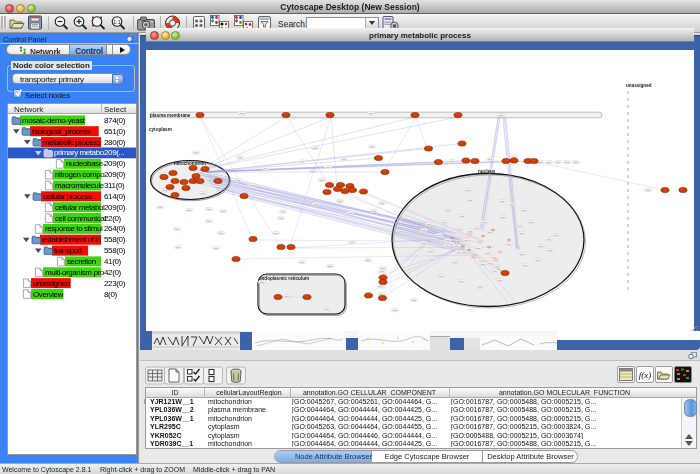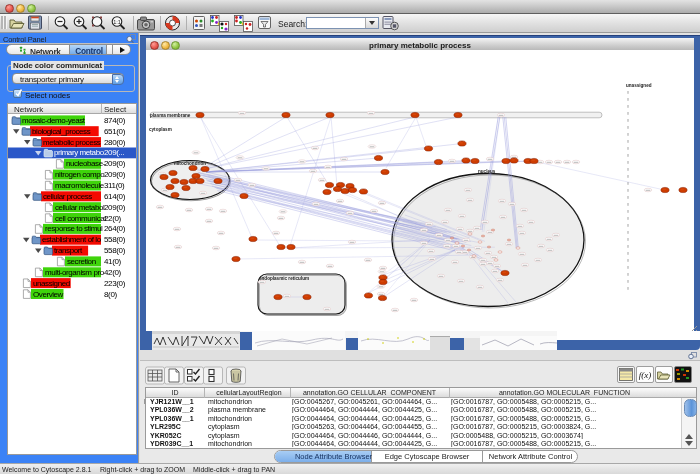--- a/index.html
+++ b/index.html
@@ -4,20 +4,21 @@
 * { margin:0; padding:0; }
 html,body { width:700px; height:474px; overflow:hidden; }
 body { font-family:"Liberation Sans", sans-serif; background:#e2e2e2; position:relative; }
 </style></head>
 <body>
 <div style="position:absolute;left:0;top:0;width:700px;height:14px;
 background:linear-gradient(#e3e3e3,#c8c8c8 50%,#ababab);border-bottom:1px solid #5f5f5f;box-sizing:border-box;">
 <div style="position:absolute;left:5px;top:3.5px;width:7px;height:7px;border-radius:50%;background:radial-gradient(circle at 35% 30%,#ff9d96,#e5544a 60%,#b93a32);border:0.5px solid #9c352e;"></div>
 <div style="position:absolute;left:15.5px;top:3.5px;width:7px;height:7px;border-radius:50%;background:radial-gradient(circle at 35% 30%,#ffe9a8,#efb63e 60%,#c6912c);border:0.5px solid #a8852f;"></div>
 <div style="position:absolute;left:26.5px;top:3.5px;width:7px;height:7px;border-radius:50%;background:radial-gradient(circle at 35% 30%,#d2f0a2,#8fc43f 60%,#6da032);border:0.5px solid #6d9733;"></div>
+<div style="position:absolute;left:0;top:2px;width:700px;text-align:center;font-size:8.5px;font-weight:bold;color:#1c1c1c;">Cytoscape Desktop (New Session)</div>
 </div>
 <div style="position:absolute;left:0;top:14px;width:700px;height:19px;
 background:linear-gradient(#f7f7f7,#e3e3e3 45%,#cfcfcf);border-bottom:1px solid #9a9a9a;box-sizing:border-box;">
 <div style="position:absolute;left:1px;top:2px;width:1.5px;height:13px;background:#b5b5b5;border-right:1px solid #f5f5f5;"></div>
 <div style="position:absolute;left:4px;top:2px;width:1.5px;height:13px;background:#b5b5b5;border-right:1px solid #f5f5f5;"></div>
 <svg width="700" height="19" viewBox="0 0 700 19" style="position:absolute;left:0;top:0;">
 
 <g transform="translate(9,2)">
  <path d="M1 12 L1 4 L5 4 L6.5 6 L13 6 L13 12 Z" fill="#d6d2a0" stroke="#5c5c34" stroke-width="0.9"></path>
  <path d="M2 12 L4.5 7.5 L15 7.5 L12.5 12 Z" fill="#e8e4b8" stroke="#5c5c34" stroke-width="0.9"></path>
@@ -154,21 +155,21 @@
 <path d="M5.5 5 L5.5 7.8 M5.5 7.8 L4.3 6.6 M5.5 7.8 L6.7 6.6" stroke="#2aa02a" stroke-width="1.1" fill="none"></path>
 <rect x="1" y="3.8" width="2" height="1.8" fill="#2aa02a"></rect>
         <rect x="4.5" y="2.8" width="2" height="1.8" fill="#2aa02a"></rect>
 </svg>
 <div style="position:absolute;left:23px;top:1.5px;font-size:8.3px;font-weight:bold;color:#333;letter-spacing:-0.3px;">Network</div>
 <div style="position:absolute;left:66px;top:1px;width:32px;text-align:center;font-size:8.3px;font-weight:bold;color:#17356b;letter-spacing:-0.3px;">Control</div>
 <div style="position:absolute;right:0;top:0;width:18px;height:11px;border-left:1px solid #8f8f8f;box-sizing:border-box;"></div>
 <div style="position:absolute;right:5px;top:2.2px;width:0;height:0;border-top:3.2px solid transparent;border-bottom:3.2px solid transparent;border-left:5.5px solid #111;"></div>
 </div>
 <div style="position:absolute;left:7px;top:32px;width:126px;height:25px;border:1px solid #b8b8b8;border-radius:3px;"></div>
-<div style="position:absolute;left:11px;top:27.5px;background:#e4e4e4;padding:0 2px;font-size:8px;font-weight:bold;color:#222;letter-spacing:-0.1px;">Node color communicat</div>
+<div style="position:absolute;left:11px;top:27.5px;background:#e4e4e4;padding:0 2px;font-size:8px;font-weight:bold;color:#222;letter-spacing:-0.1px;">Node color selection</div>
 <div style="position:absolute;left:12px;top:40px;width:112px;height:10.5px;background:linear-gradient(#ffffff,#dcdcdc);border:1px solid #8a8a8a;border-radius:4px;box-sizing:border-box;">
 <div style="position:absolute;left:7px;top:1px;font-size:8px;color:#111;letter-spacing:-0.2px;">transporter primary</div>
 <div style="position:absolute;right:-0.5px;top:-0.5px;width:10px;height:9.5px;background:linear-gradient(#b7d7f8,#5d9ce2);border:0.5px solid #4a6ea8;border-radius:0 4px 4px 0;">
 <div style="position:absolute;left:2.6px;top:1px;width:0;height:0;border-left:2.4px solid transparent;border-right:2.4px solid transparent;border-bottom:3px solid #fff;"></div>
 <div style="position:absolute;left:2.6px;top:5.2px;width:0;height:0;border-left:2.4px solid transparent;border-right:2.4px solid transparent;border-top:3px solid #fff;"></div>
 </div>
     </div>
 <div style="position:absolute;left:13px;top:56px;width:9px;height:9px;background:linear-gradient(#cfe4fa,#74a9e6);border:1px solid #4a70a0;border-radius:2px;box-sizing:border-box;">
 <svg width="9" height="10" viewBox="0 0 9 10" style="position:absolute;left:-0.5px;top:-2.5px;">
         <path d="M2 5.5 L4 7.5 L7.5 1.5" stroke="#fff" stroke-width="1.6" fill="none"></path>
@@ -305,21 +306,21 @@
           <path d="M0.4 0.4 L5 0.4 L7.4 2.8 L7.4 9 L0.4 9 Z" fill="#fff" stroke="#8a8a8a" stroke-width="0.7"></path>
           <path d="M5 0.4 L5 2.8 L7.4 2.8" fill="none" stroke="#8a8a8a" stroke-width="0.7"></path>
         </g>
 <text x="32" y="181.5" font-size="8" letter-spacing="-0.42" fill="#000" font-family="Liberation Sans">Overview</text>
 <text x="103" y="181.5" font-size="8" letter-spacing="-0.35" fill="#000" font-family="Liberation Sans">8(0)</text>
 </svg>
 </div>
 </div>
 <div style="position:absolute;left:139px;top:33px;width:561px;height:430px;background:#e2e2e2;"></div>
 <div style="position:absolute;left:140px;top:34.5px;width:560px;height:316.5px;background:#3c63a8;box-shadow:inset 0 1px 0 #24407c;"></div>
-<div style="position:absolute;left:146px;top:38px;width:548px;height:13.5px;background:linear-gradient(#f4f4f4,#cfcfcf 55%,#b4b4b4);border-bottom:1px solid #7f7f7f;box-sizing:border-box;">
+<div style="position:absolute;left:146px;top:28px;width:548px;height:13.5px;background:linear-gradient(#f4f4f4,#cfcfcf 55%,#b4b4b4);border-bottom:1px solid #7f7f7f;box-sizing:border-box;">
 <div style="position:absolute;left:4px;top:3px;width:7px;height:7px;border-radius:50%;background:radial-gradient(circle at 35% 30%,#ff9d96,#e5544a 60%,#b93a32);border:0.5px solid #9c352e;"></div>
 <div style="position:absolute;left:14.5px;top:3px;width:7px;height:7px;border-radius:50%;background:radial-gradient(circle at 35% 30%,#ffe9a8,#efb63e 60%,#c6912c);border:0.5px solid #a8852f;"></div>
 <div style="position:absolute;left:25px;top:3px;width:7px;height:7px;border-radius:50%;background:radial-gradient(circle at 35% 30%,#d2f0a2,#8fc43f 60%,#6da032);border:0.5px solid #6d9733;"></div>
 <div style="position:absolute;left:0;top:2.5px;width:548px;text-align:center;font-size:8px;font-weight:bold;color:#1a1a1a;">primary metabolic process</div>
 </div>
 <svg width="548" height="281" viewBox="146 50 548 281" style="position:absolute;left:146px;top:50px;">
 <rect x="146" y="50" width="548" height="281" fill="#ffffff"></rect>
 <rect x="150" y="112.2" width="452" height="5.6" rx="2.8" fill="#f1f1f1" stroke="#a8a8a8" stroke-width="0.7"></rect>
 <text x="150" y="116.8" font-size="4.6" font-weight="bold" fill="#222" font-family="Liberation Sans">plasma membrane</text>
 <text x="149" y="130.5" font-size="4.6" font-weight="bold" fill="#222" font-family="Liberation Sans">cytoplasm</text>
@@ -1120,13 +1121,13 @@
 <div style="position:absolute;left:3px;bottom:9px;width:0;height:0;border-left:4px solid transparent;border-right:4px solid transparent;border-bottom:5px solid #555;"></div>
 <div style="position:absolute;left:3px;bottom:2px;width:0;height:0;border-left:4px solid transparent;border-right:4px solid transparent;border-top:5px solid #555;"></div>
 </div>
 </div>
 </div>
 <div style="position:absolute;left:274px;top:449.5px;width:304px;height:13px;background:#fff;border:1px solid #9a9a9a;border-radius:6.5px;box-sizing:border-box;overflow:hidden;">
 <div style="position:absolute;left:0;top:0;width:97px;height:13px;background:linear-gradient(#a8cdf4,#74a9e8);border-right:1px solid #9a9a9a;box-sizing:border-box;"></div>
 <div style="position:absolute;left:0;top:1.5px;width:117px;text-align:center;font-size:7.5px;color:#15305e;">Node Attribute Browser</div>
 <div style="position:absolute;left:97px;top:1.5px;width:110px;text-align:center;font-size:7.5px;color:#222;">Edge Cytoscape Browser</div>
 <div style="position:absolute;left:207px;top:0;width:1px;height:13px;background:#9a9a9a;"></div>
-<div style="position:absolute;left:207px;top:1.5px;width:97px;text-align:center;font-size:7.5px;color:#222;">Network Attribute Control</div>
+<div style="position:absolute;left:207px;top:1.5px;width:97px;text-align:center;font-size:7.5px;color:#222;">Desktop Attribute Browser</div>
 </div>
 </body></html>

